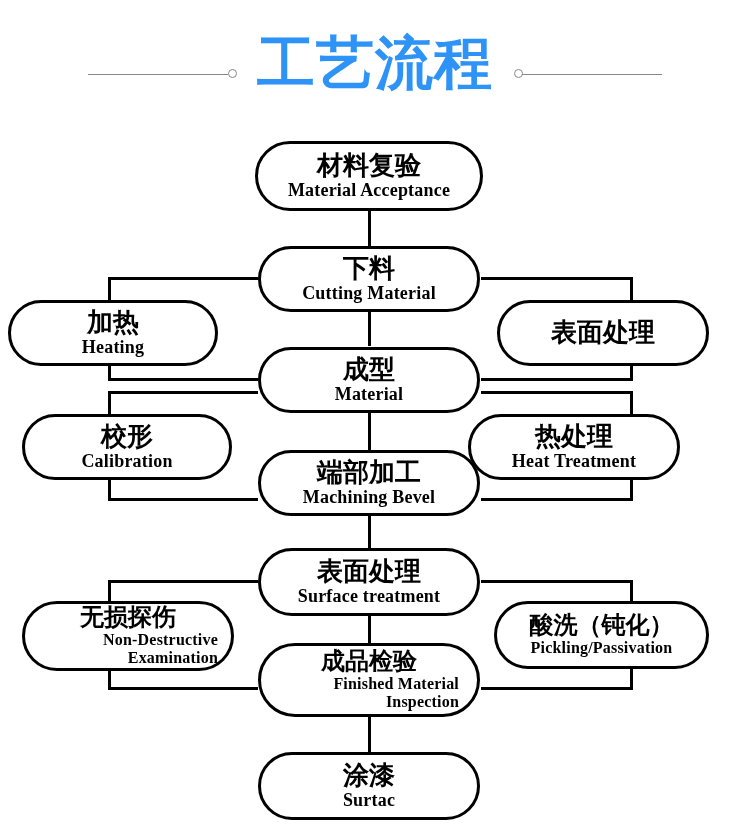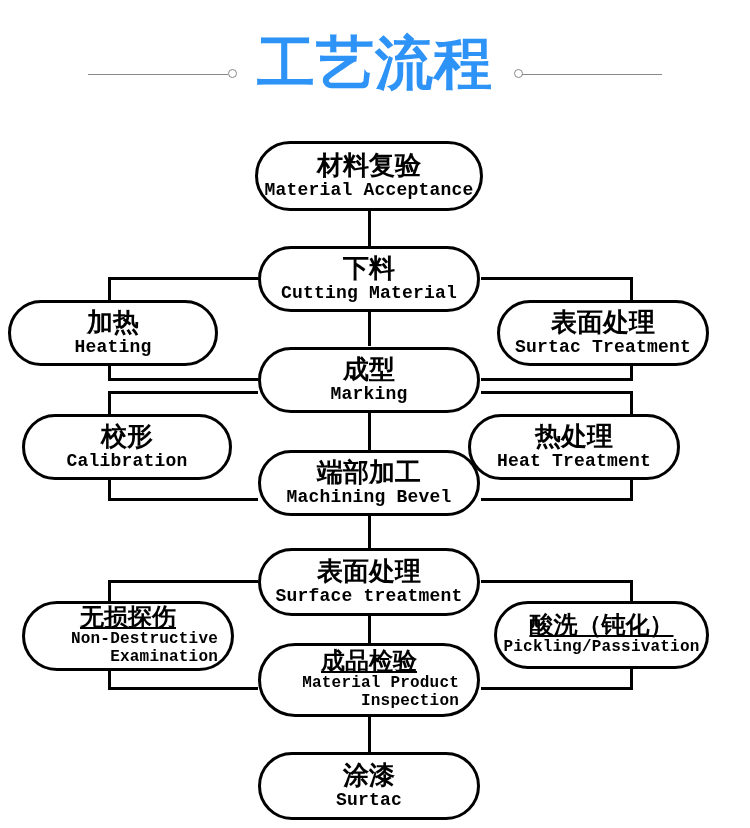--- a/index.html
+++ b/index.html
@@ -61,33 +61,33 @@
     padding:0 6px;
   }
   .cn{
     font-family:"Liberation Serif", serif;
     font-weight:bold;
     color:#000000;
     white-space:nowrap;
     line-height:1.08;
   }
   .en{
-    font-family:Liberation Mono, monospace;
+    font-family:Liberation Serif, serif;
     font-weight:bold;
     color:#000000;
     white-space:nowrap;
     line-height:1.12;
     letter-spacing:0.2px;
   }
   .en.wrap{white-space:normal;}
 
   
   .node .cn{font-size:26px;}
   .node .en{font-size:18px;}
-  .node.sm .cn{font-size:24px;text-decoration:underline;}
+  .node.sm .cn{font-size:24px;}
   .node.sm .en{font-size:16px;text-align:right;}
 </style>
 </head>
 <body>
 
 <div id="header">
   <div class="deco-line left"></div>
   <div class="deco-dot  left"></div>
   <div id="title">工艺流程</div>
   <div class="deco-dot  right"></div>
@@ -165,26 +165,25 @@
     <div class="en">Cutting Material</div>
   </div>
 
   <div class="node" style="left:8px;top:300px;width:210px;height:66px;">
     <div class="cn">加热</div>
     <div class="en">Heating</div>
   </div>
 
   <div class="node" style="left:497px;top:300px;width:212px;height:66px;">
     <div class="cn">表面处理</div>
-    <div class="en">Surtac Treatment</div>
   </div>
 
   <div class="node" style="left:258px;top:347px;width:222px;height:66px;">
     <div class="cn">成型</div>
-    <div class="en">Marking</div>
+    <div class="en">Material</div>
   </div>
 
   <div class="node" style="left:22px;top:414px;width:210px;height:66px;">
     <div class="cn">校形</div>
     <div class="en">Calibration</div>
   </div>
 
   <div class="node" style="left:468px;top:414px;width:212px;height:66px;text-align:center;">
     <div class="cn">热处理</div>
     <div class="en">Heat Treatment</div>
@@ -205,21 +204,21 @@
     <div class="en wrap" style="width:180px;">Non-Destructive Examination</div>
   </div>
 
   <div class="node sm" style="left:494px;top:601px;width:215px;height:68px;">
     <div class="cn">酸洗（钝化）</div>
     <div class="en">Pickling/Passivation</div>
   </div>
 
   <div class="node sm" style="left:258px;top:643px;width:222px;height:74px;">
     <div class="cn">成品检验</div>
-    <div class="en wrap" style="width:180px;">Material Product Inspection</div>
+    <div class="en wrap" style="width:180px;">Finished Material Inspection</div>
   </div>
 
   <div class="node" style="left:258px;top:752px;width:222px;height:68px;">
     <div class="cn">涂漆</div>
     <div class="en">Surtac</div>
   </div>
 
 </div>
 
 </body></html>

